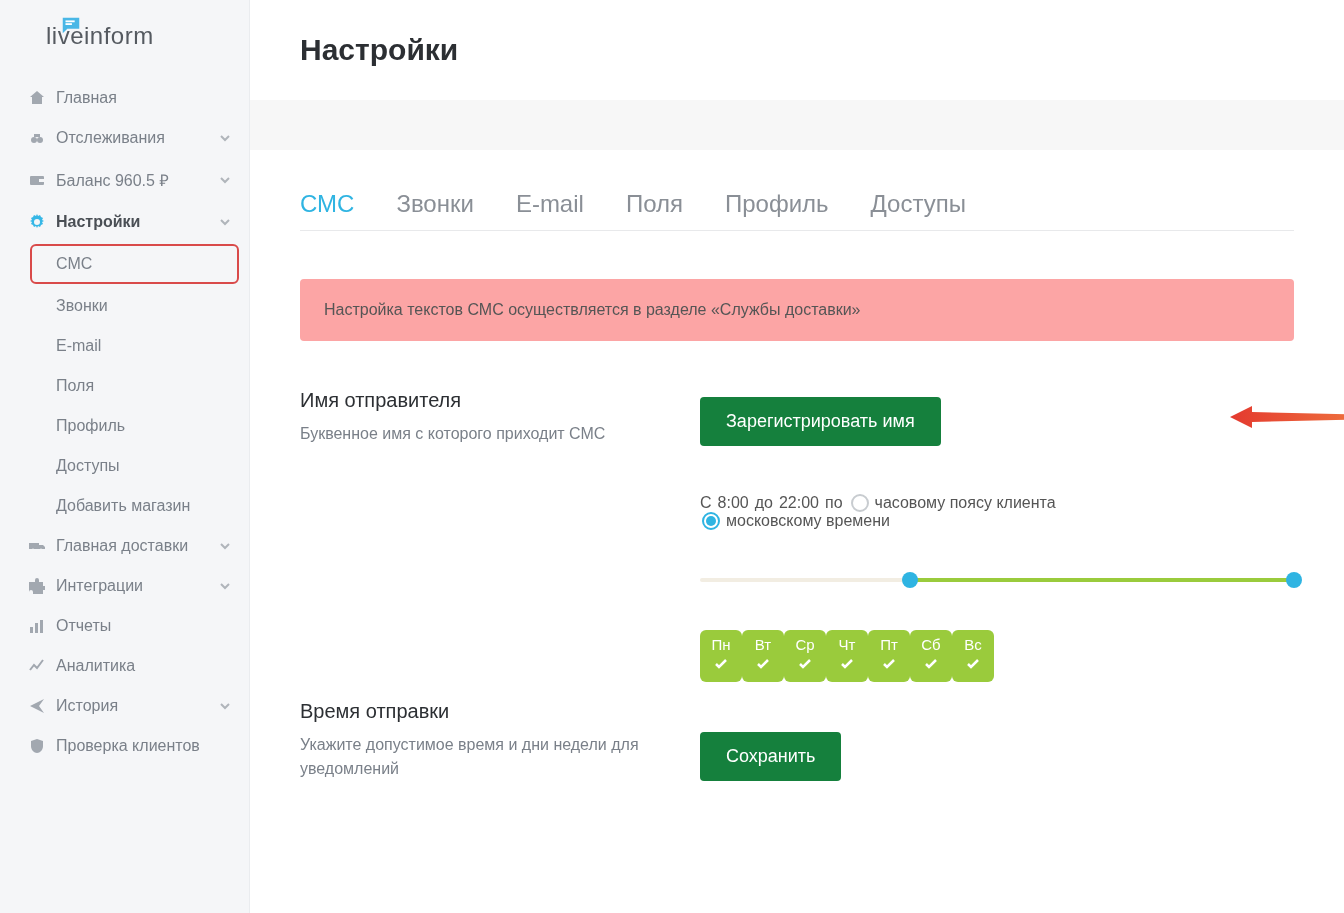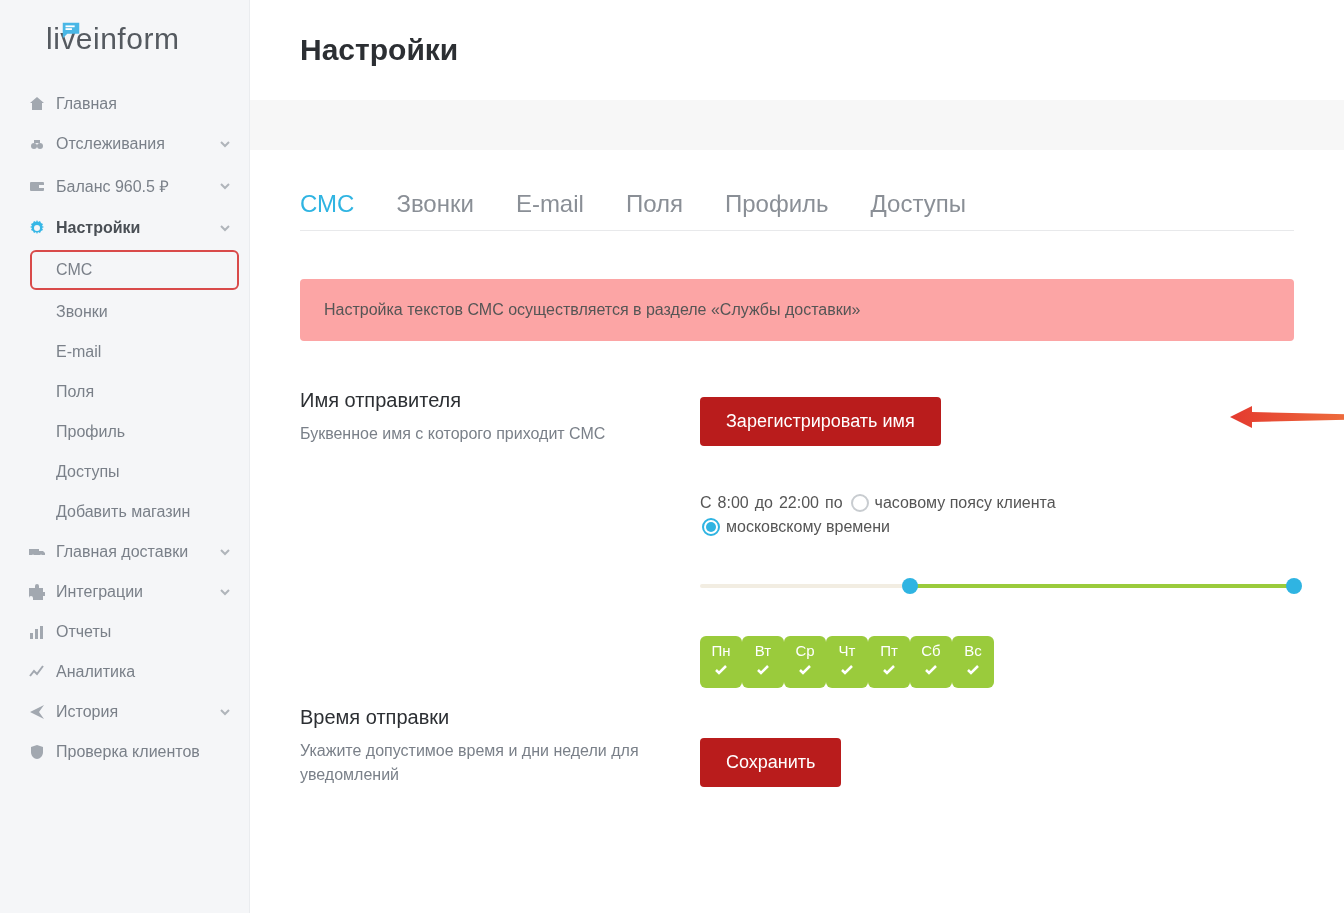--- a/index.html
+++ b/index.html
@@ -16,21 +16,21 @@
   .sidebar {
     position: absolute;
     left: 0; top: 0;
     width: 250px;
     height: 100%;
     background: #f5f6f8;
     border-right: 1px solid #eaecef;
   }
   .logo {
     padding: 22px 22px 18px 46px;
-    font-size: 30px;
+    font-size: 24px;
     color: #555a60;
     letter-spacing: 0.5px;
     position: relative;
     font-weight: 400;
   }
   .logo .chat-icon {
     position: absolute;
     left: 60px;
     top: 14px;
   }
@@ -140,21 +140,21 @@
     font-weight: 500;
   }
   .sect-desc {
     margin-top: 10px;
     font-size: 16px;
     color: #7a8089;
     line-height: 1.5;
   }
 
   .btn-primary {
-    background: #b91c1c;
+    background: #15803d;
     color: #fff;
     font-size: 18px;
     padding: 14px 26px;
     border: none;
     border-radius: 4px;
     cursor: pointer;
   }
 
   .time-line {
     font-size: 16px;
@@ -433,21 +433,21 @@
           <span>С</span>
           <span>8:00</span>
           <span>до</span>
           <span>22:00</span>
           <span>по</span>
           <span class="radio">
             <span class="dot"></span>
             <span>часовому поясу клиента</span>
           </span>
         </div>
-        <div class="time-line" style="margin-top:6px">
+        <div class="time-line" style="margin-top:0">
           <span class="radio checked">
             <span class="dot"></span>
             <span>московскому времени</span>
           </span>
         </div>
 
         <div class="slider">
           <div class="track"></div>
           <div class="range"></div>
           <div class="handle" style="left:34%"></div>

